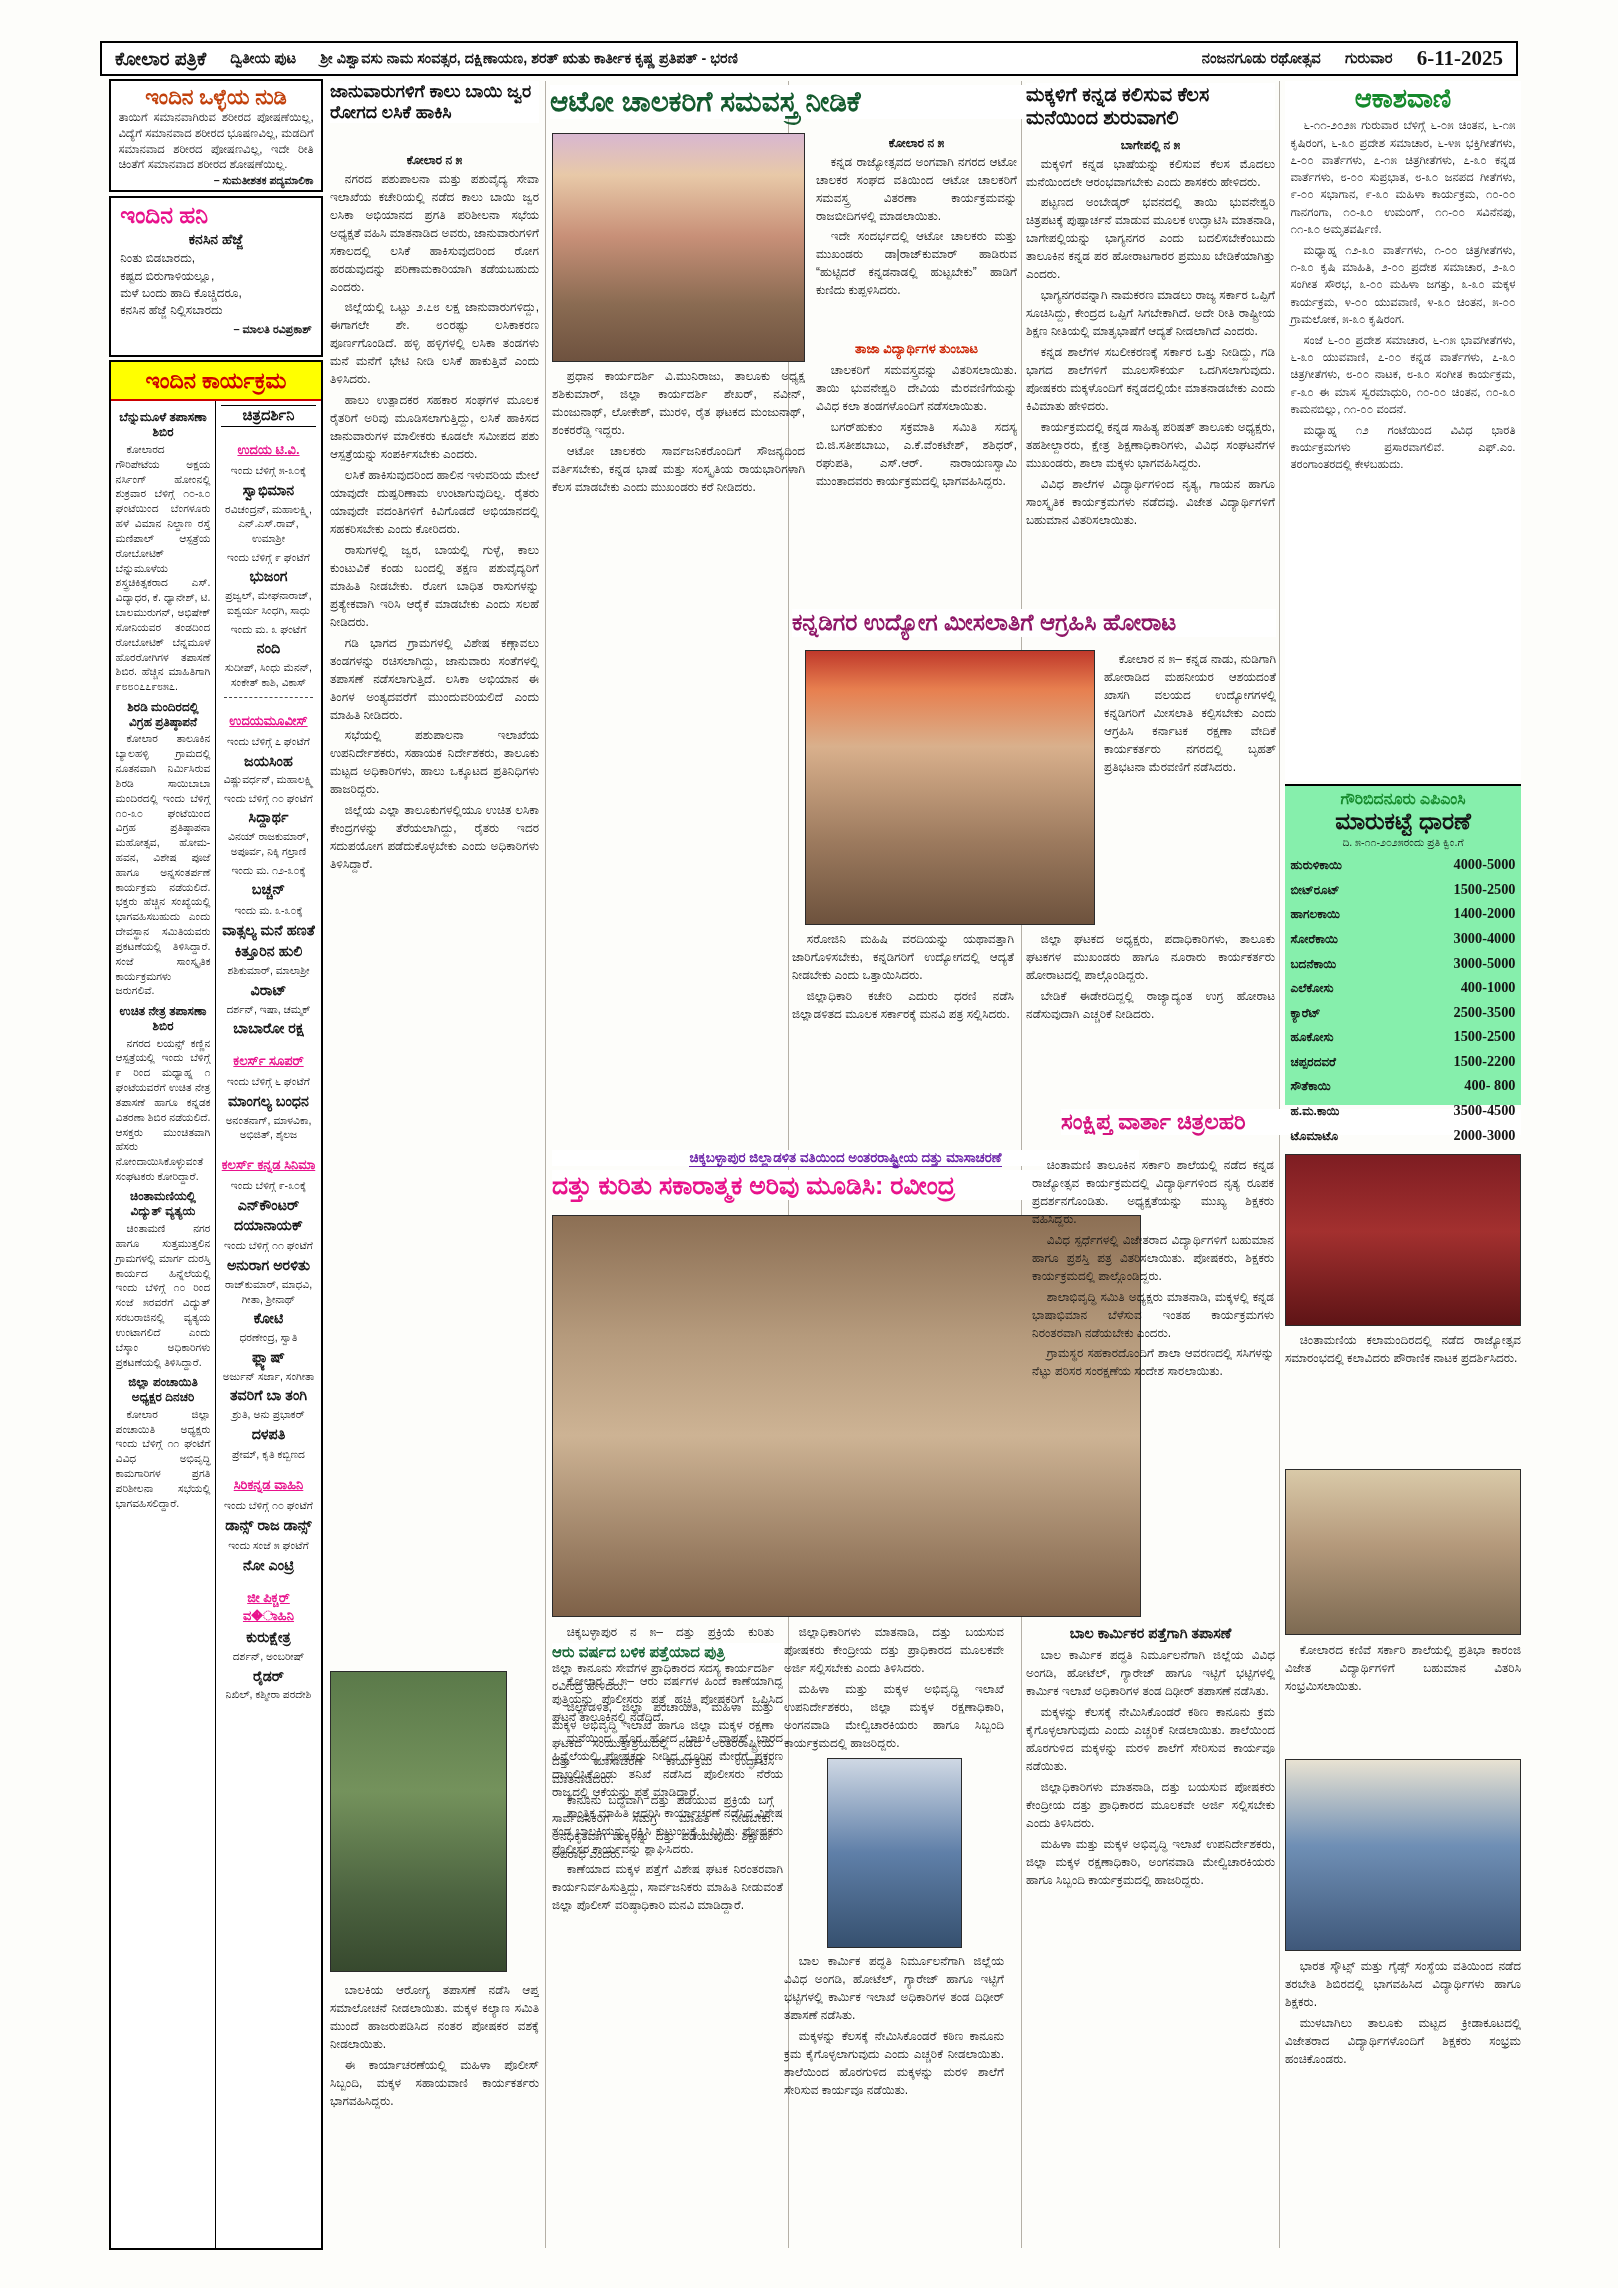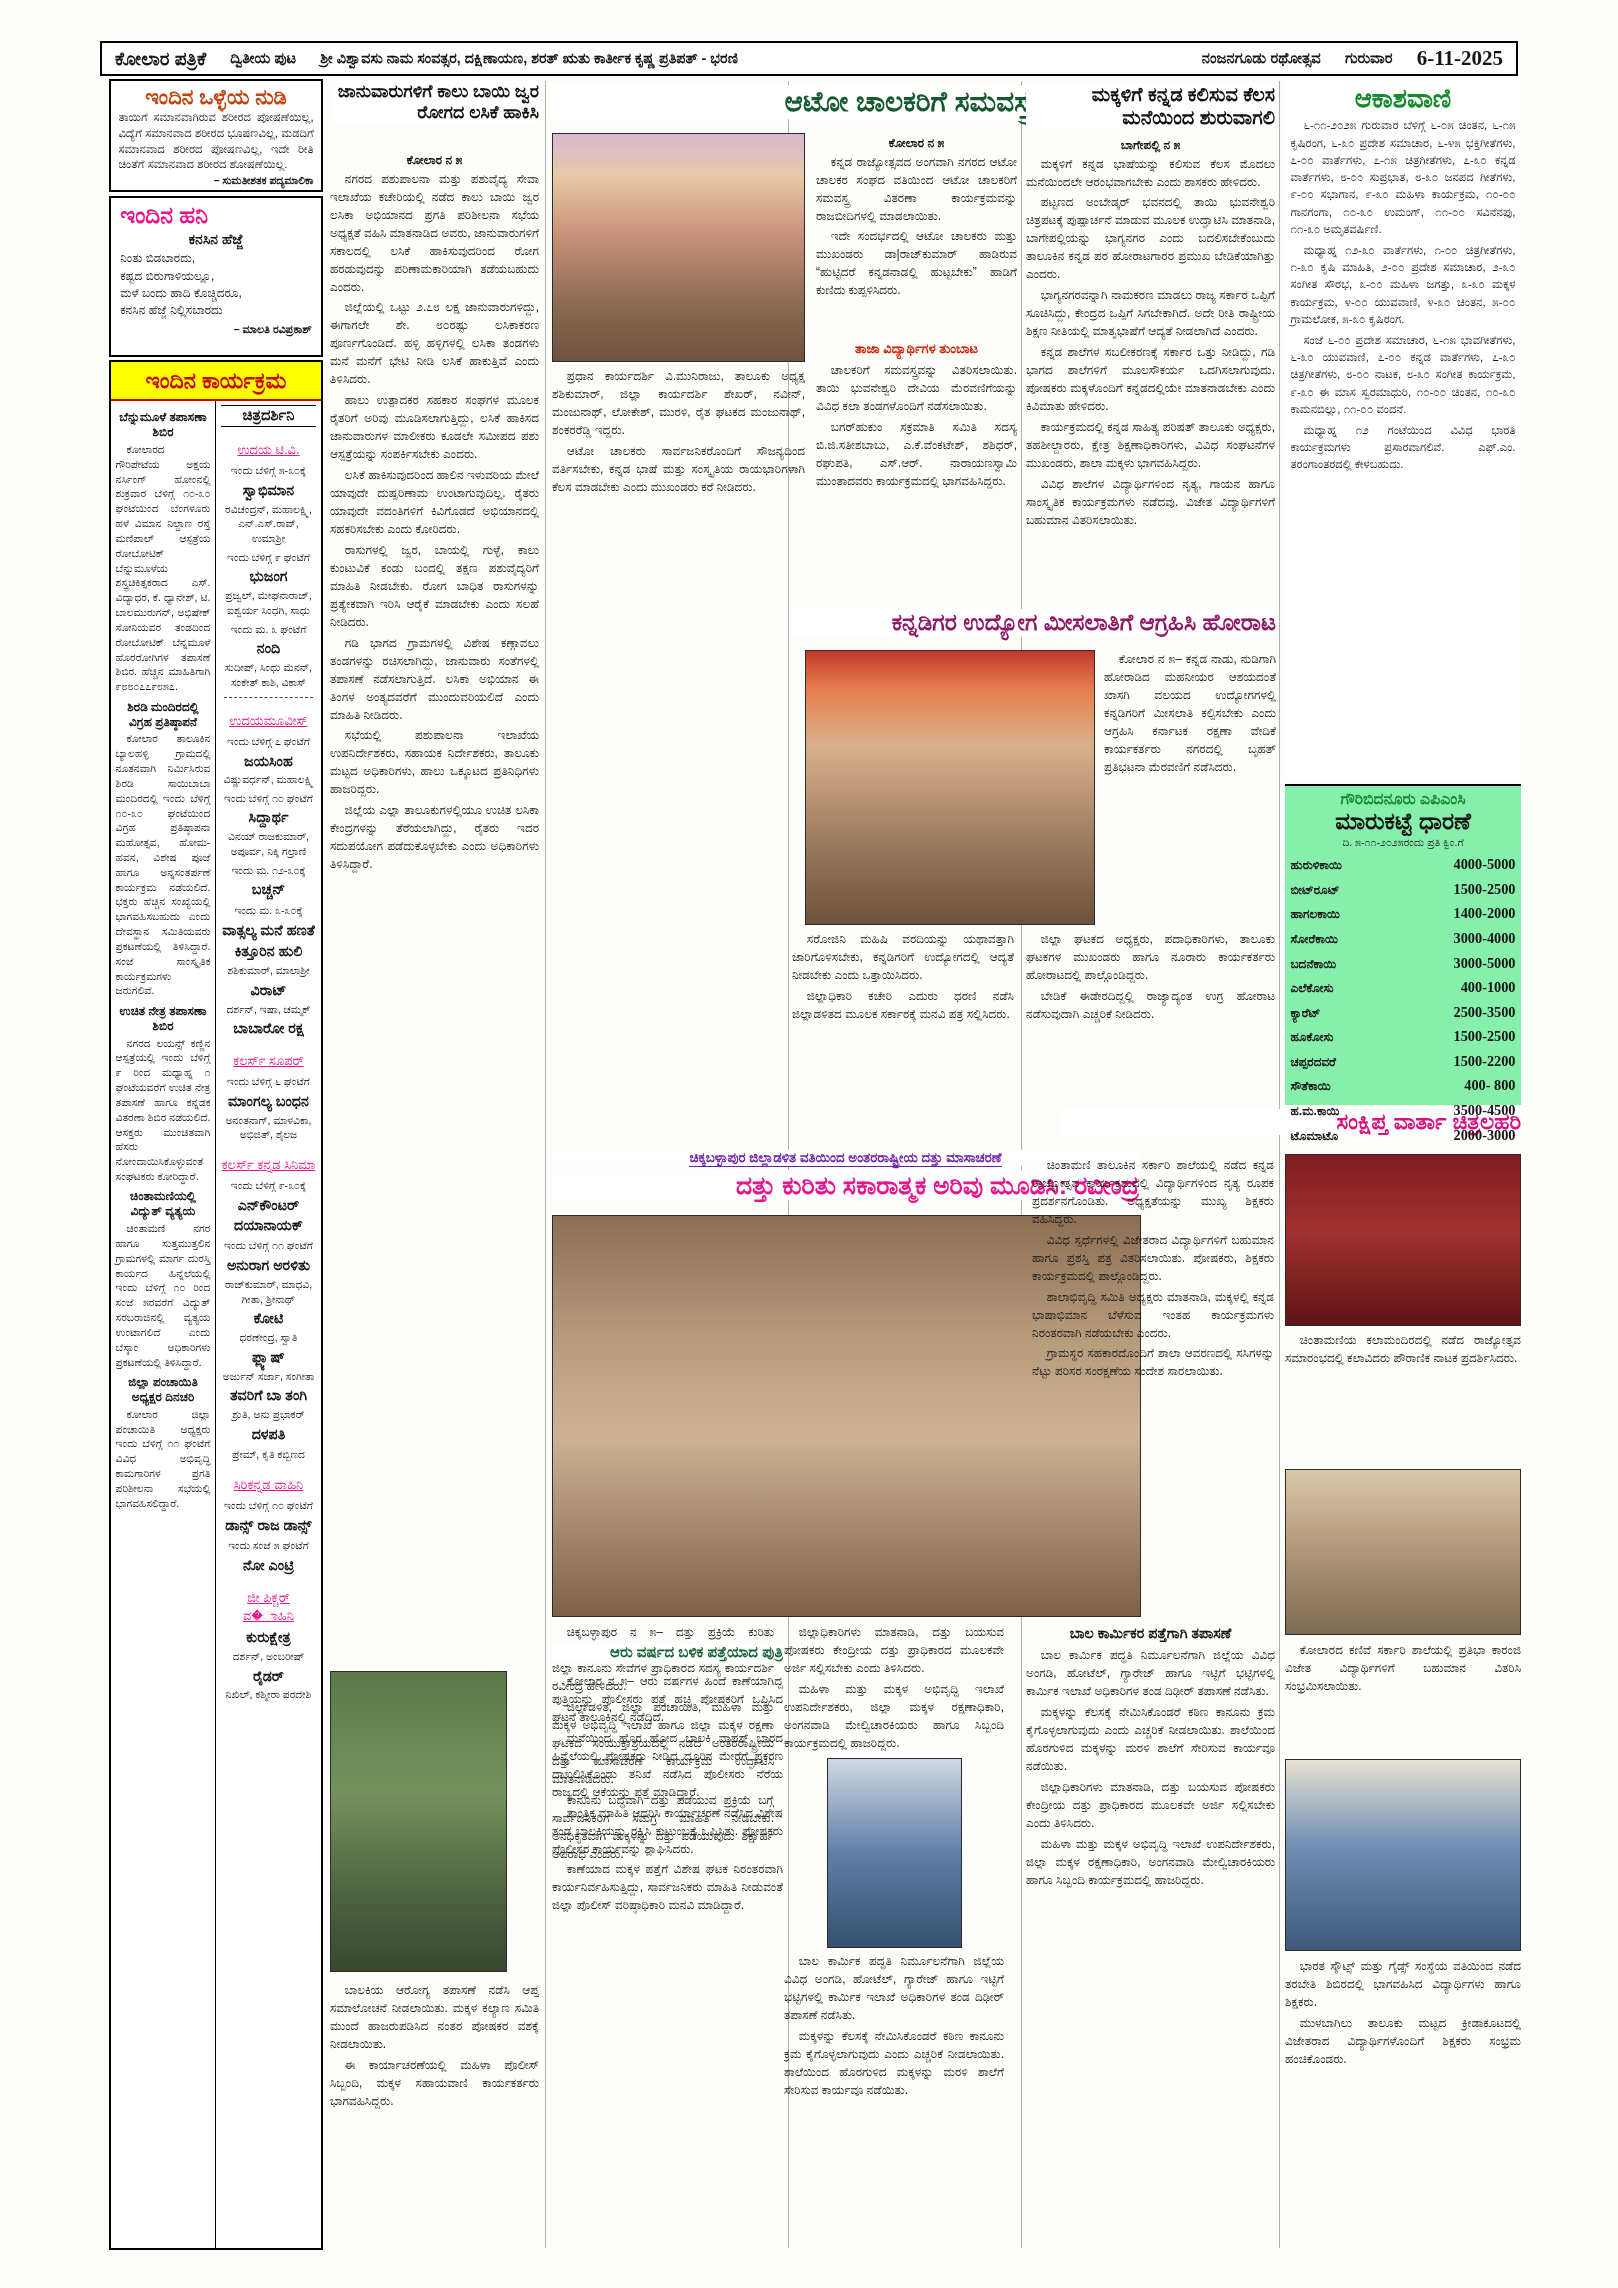--- a/index.html
+++ b/index.html
@@ -34,26 +34,26 @@
   .prog-t{background:#ffff00;color:#cc0000;font-weight:bold;font-size:22px;text-align:center;
           padding:5.5px 0;border-bottom:2.8px solid #cc0000}
   .prog-cols{flex:1;display:flex;min-height:0}
   .prog-left{width:50%;padding:3.7px 4.6px;border-right:0.9px solid #000;box-sizing:border-box;overflow:hidden}
   .prog-right{width:50%;padding:3.7px 4.6px;box-sizing:border-box;overflow:hidden;text-align:center}
   .ev-t{font-weight:bold;font-size:12px;text-align:center;margin:5.5px 0 1.8px;line-height:1.25}
   .ev-b{font-size:10.6px;line-height:1.4;text-align:justify;text-indent:11px}
   .cin-hdr{font-weight:bold;font-size:14.8px;border-top:1.8px solid #000;border-bottom:1.8px solid #000;
            padding:1.8px 0;margin-bottom:3.7px}
   .cl{font-size:10.6px;line-height:1.4}
-  .cl.ch{color:#e8128c;font-weight:normal;font-size:13px;text-decoration:underline;margin-top:14px}
+  .cl.ch{color:#e8128c;font-weight:bold;font-size:13px;text-decoration:underline;margin-top:14px}
   .cl.film{font-weight:bold;font-size:14.3px;margin:1.8px 0}
   .cl.t{margin-top:3.7px}
   .cl.div{border-top:1.8px dashed #444;height:0;margin:7.4px 3.7px}
   
-  .hl{font-weight:bold;text-align:right;background:#fff;line-height:1.2}
+  .hl{font-weight:bold;text-align:left;background:#fff;line-height:1.2}
   .hl-a{left:330px;top:81px;width:209px;font-size:17.5px;color:#111}
   .dl{font-weight:bold;text-align:center;font-size:12px;margin:2.8px 0}
   .hl-b{left:550px;top:85px;width:545px;font-size:28px;color:#145a2e}
   .hl-c{left:1026px;top:83px;width:249px;font-size:19.4px;color:#111}
   .hl-d{left:792px;top:609px;width:484px;font-size:23px;color:#8e1766}
   .cap-e{left:552px;top:1150px;width:587px;text-align:center;font-size:13.4px;font-weight:bold;color:#6b21a8;background:#fff}
   .cap-e span{border-bottom:1.8px solid #6b21a8;padding-bottom:0.9px}
   .hl-e{left:552px;top:1170px;width:587px;font-size:25px;color:#e8128c}
   .hl-f{left:552px;top:1643px;width:231px;font-size:15px;color:#166534}
   .hl-g{left:1061px;top:1109px;width:460px;font-size:22px;color:#d4127e}

